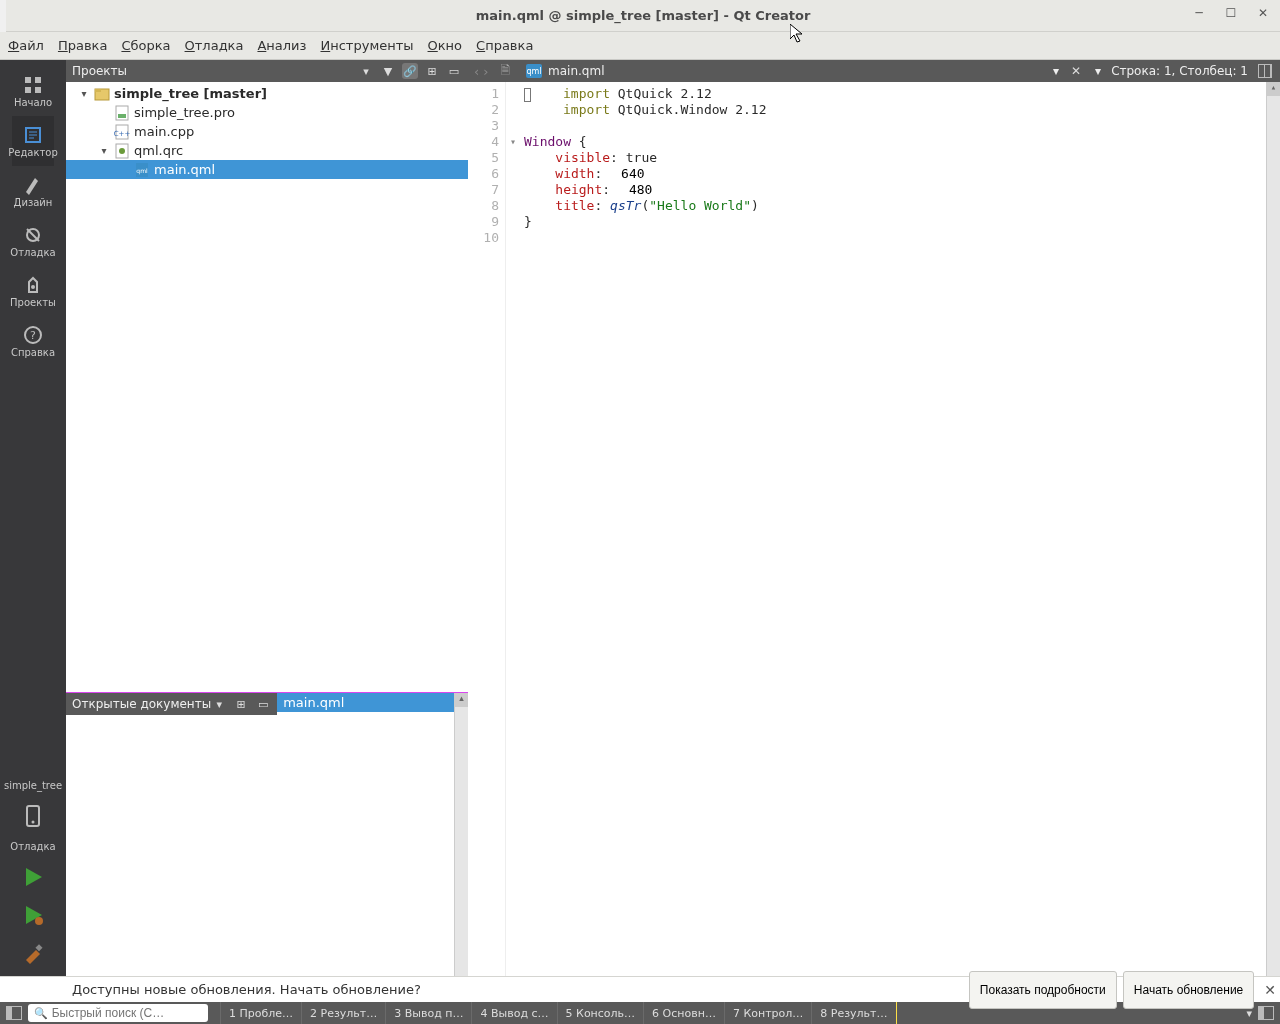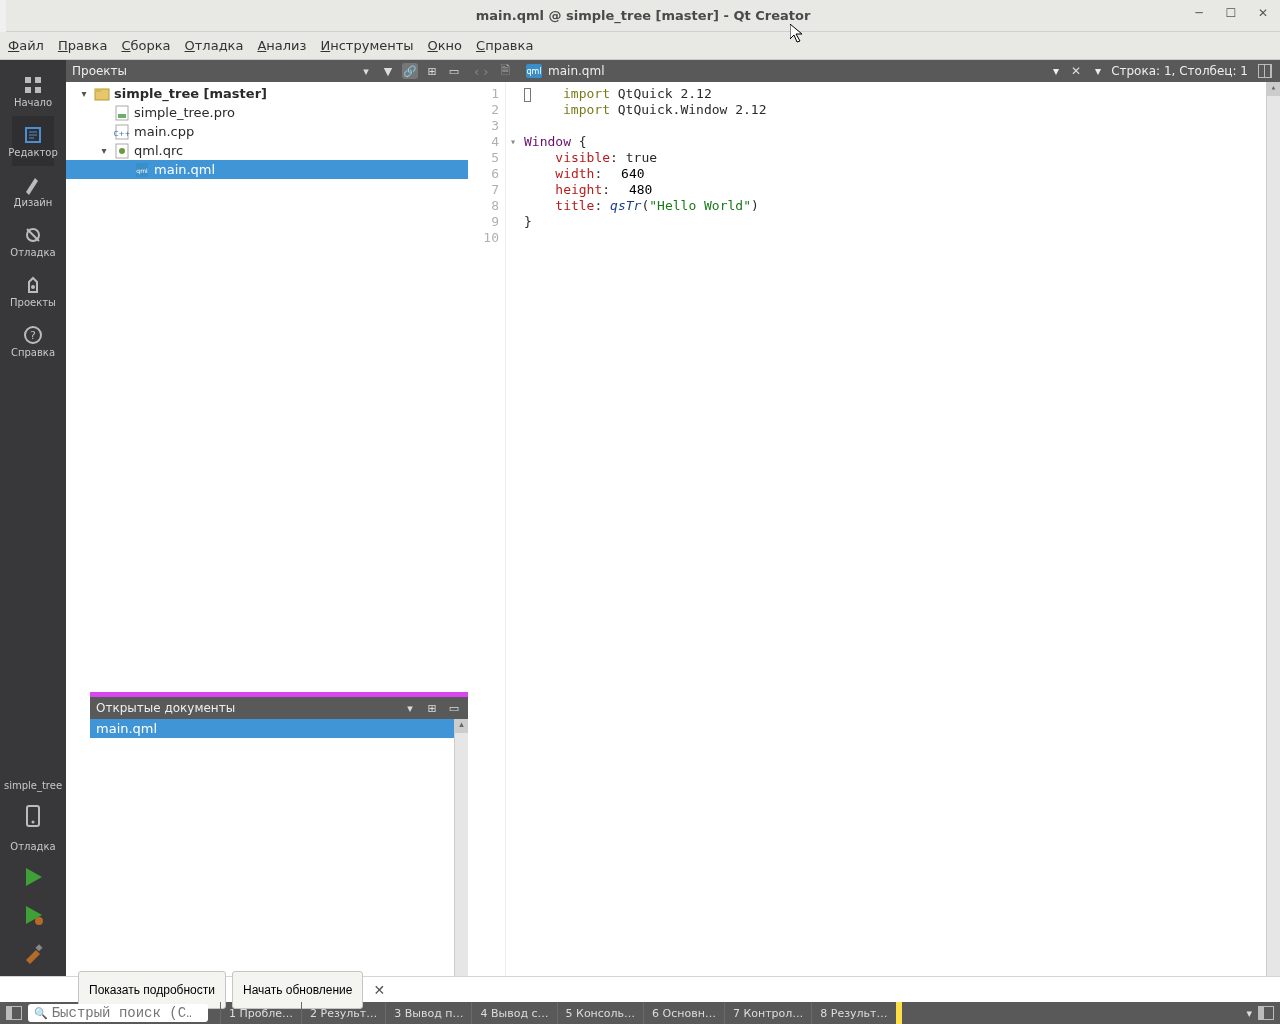--- a/index.html
+++ b/index.html
@@ -31,21 +31,21 @@
 
 .tree { flex: 1; overflow: auto; background: #fff; font-size: 13px; padding-top: 2px; }
 .tree-row { height: 19px; display: flex; align-items: center; gap: 4px; padding-right: 4px; cursor: pointer; }
 .tree-row.selected { background: #3f95d6; color: #fff; }
 .tree-arrow { width: 12px; text-align: center; color: #555; font-size: 10px; }
 .tree-indent { display:inline-block; }
 .tree-icon { width: 16px; height: 16px; display: flex; align-items: center; justify-content: center; font-size: 12px; }
 .tree-label { white-space: nowrap; }
 .tree-label.bold { font-weight: bold; }
 
-.open-docs { height: 284px; display: flex; flex-direction: column; border-top: 5px solid #d946ef; margin-left: 24px; }
+.open-docs { height: 284px; display: flex; flex-direction: row; border-top: 1px solid #d946ef; }
 .open-docs .list { flex: 1; background: #fff; overflow: auto; }
 .open-docs .list-item { height: 19px; display: flex; align-items: center; padding: 0 6px; font-size: 13px; cursor: pointer; }
 .open-docs .list-item.selected { background: #3f95d6; color: #fff; }
 .open-docs-scroll { width: 14px; background: #e6e6e6; border-left: 1px solid #ccc; }
 
 .editor-area { flex: 1; display: flex; flex-direction: column; background: #fff; }
 .editor-tabs { height: 22px; background: #595959; display: flex; align-items: center; color: #eee; font-size: 12px; }
 .editor-tabs .nav-arrows { display: flex; gap: 4px; padding: 0 6px; }
 .editor-tabs .nav-arrows span { color: #888; cursor: pointer; font-size: 13px; }
 .editor-tabs .tab-file { display: flex; align-items: center; gap: 6px; padding: 0 10px; }
@@ -74,24 +74,24 @@
 .code-scroll { width: 14px; background: #e6e6e6; border-left: 1px solid #ccc; }
 
 .update-bar { height: 26px; background: #fff; border-top: 1px solid #d5d5d1; display: flex; align-items: center; padding: 0 4px 0 72px; font-size: 13px; }
 .update-bar .msg { flex: 1; color: #333; }
 .update-bar button { background: #f4f4f1; border: 1px solid #c5c5c1; border-radius: 3px; padding: 11px 10px; margin-left: 6px; font-size: 12px; cursor: pointer; }
 .update-bar .close-x { margin-left: 10px; cursor: pointer; color: #555; font-size: 14px; }
 
 .status-bar { height: 22px; background: #595959; color: #ddd; display: flex; align-items: center; font-size: 11px; }
 .status-bar .sb-left { display: flex; align-items: center; gap: 6px; padding-left: 6px; }
 .status-bar .sb-search { width: 180px; height: 18px; background: #fff; border-radius: 3px; display: flex; align-items: center; padding: 0 6px; color: #888; gap: 4px; }
-.status-bar .sb-search input { border: none; outline: none; font-size: 14px; width: 140px; background: transparent; font-family: Liberation Mono, monospace; }
+.status-bar .sb-search input { border: none; outline: none; font-size: 12px; width: 140px; background: transparent; }
 .status-bar .sb-panes { display: flex; margin-left: 12px; justify-content: flex-end; }
 .status-bar .sb-pane { padding: 0 8px; height: 22px; display: flex; align-items: center; cursor: pointer; border-left: 1px solid #6a6a6a; }
-.status-bar .sb-pane:last-child { border-right: 6px solid #fde047; }
+.status-bar .sb-pane:last-child { border-right: 1px solid #fde047; }
 .status-bar .sb-right { margin-left: auto; display:flex; align-items:center; gap:6px; padding-right:6px; }
 .status-bar .sidebar-toggle-icon { width:16px; height:14px; border:1px solid #bbb; display:flex; cursor:pointer; }
 .status-bar .sidebar-toggle-icon::before { content:''; width:5px; background:#bbb; }
 svg { display:block; }
 </style>
 </head>
 <body>
 
 <div class="titlebar">
   <span class="titlebar-title">main.qml @ simple_tree [master] - Qt Creator</span>
@@ -344,20 +344,21 @@
         </div>
       <div class="code" id="code"><div class="line cursor-line"><span class="cursor-box"></span><span class="tok-kw">import</span> QtQuick 2.12</div><div class="line"><span class="tok-kw">import</span> QtQuick.Window 2.12</div><div class="line">&nbsp;</div><div class="line"><span class="tok-type">Window</span> {</div><div class="line">    <span class="tok-prop">visible</span>: true</div><div class="line">    <span class="tok-prop">width</span>: <span class="tok-num">640</span></div><div class="line">    <span class="tok-prop">height</span>: <span class="tok-num">480</span></div><div class="line">    <span class="tok-prop">title</span>: <span class="tok-fn">qsTr</span>(<span class="tok-str">"Hello World"</span>)</div><div class="line">}</div><div class="line">&nbsp;</div></div>
       <div class="code-scroll">
         <div style="height:14px;background:#ccc;text-align:center;font-size:9px;color:#666;">▴</div>
       </div>
     </div>
   </div>
 </div>
 
 <div class="update-bar">
+  <span class="msg">Доступны новые обновления. Начать обновление?</span>
   <button>Показать подробности</button>
   <button>Начать обновление</button>
   <span class="close-x">✕</span>
 </div>
 
 <div class="status-bar">
   <div class="sb-left">
     <div class="sidebar-toggle-icon"></div>
     <div class="sb-search">
       <span>🔍</span>

